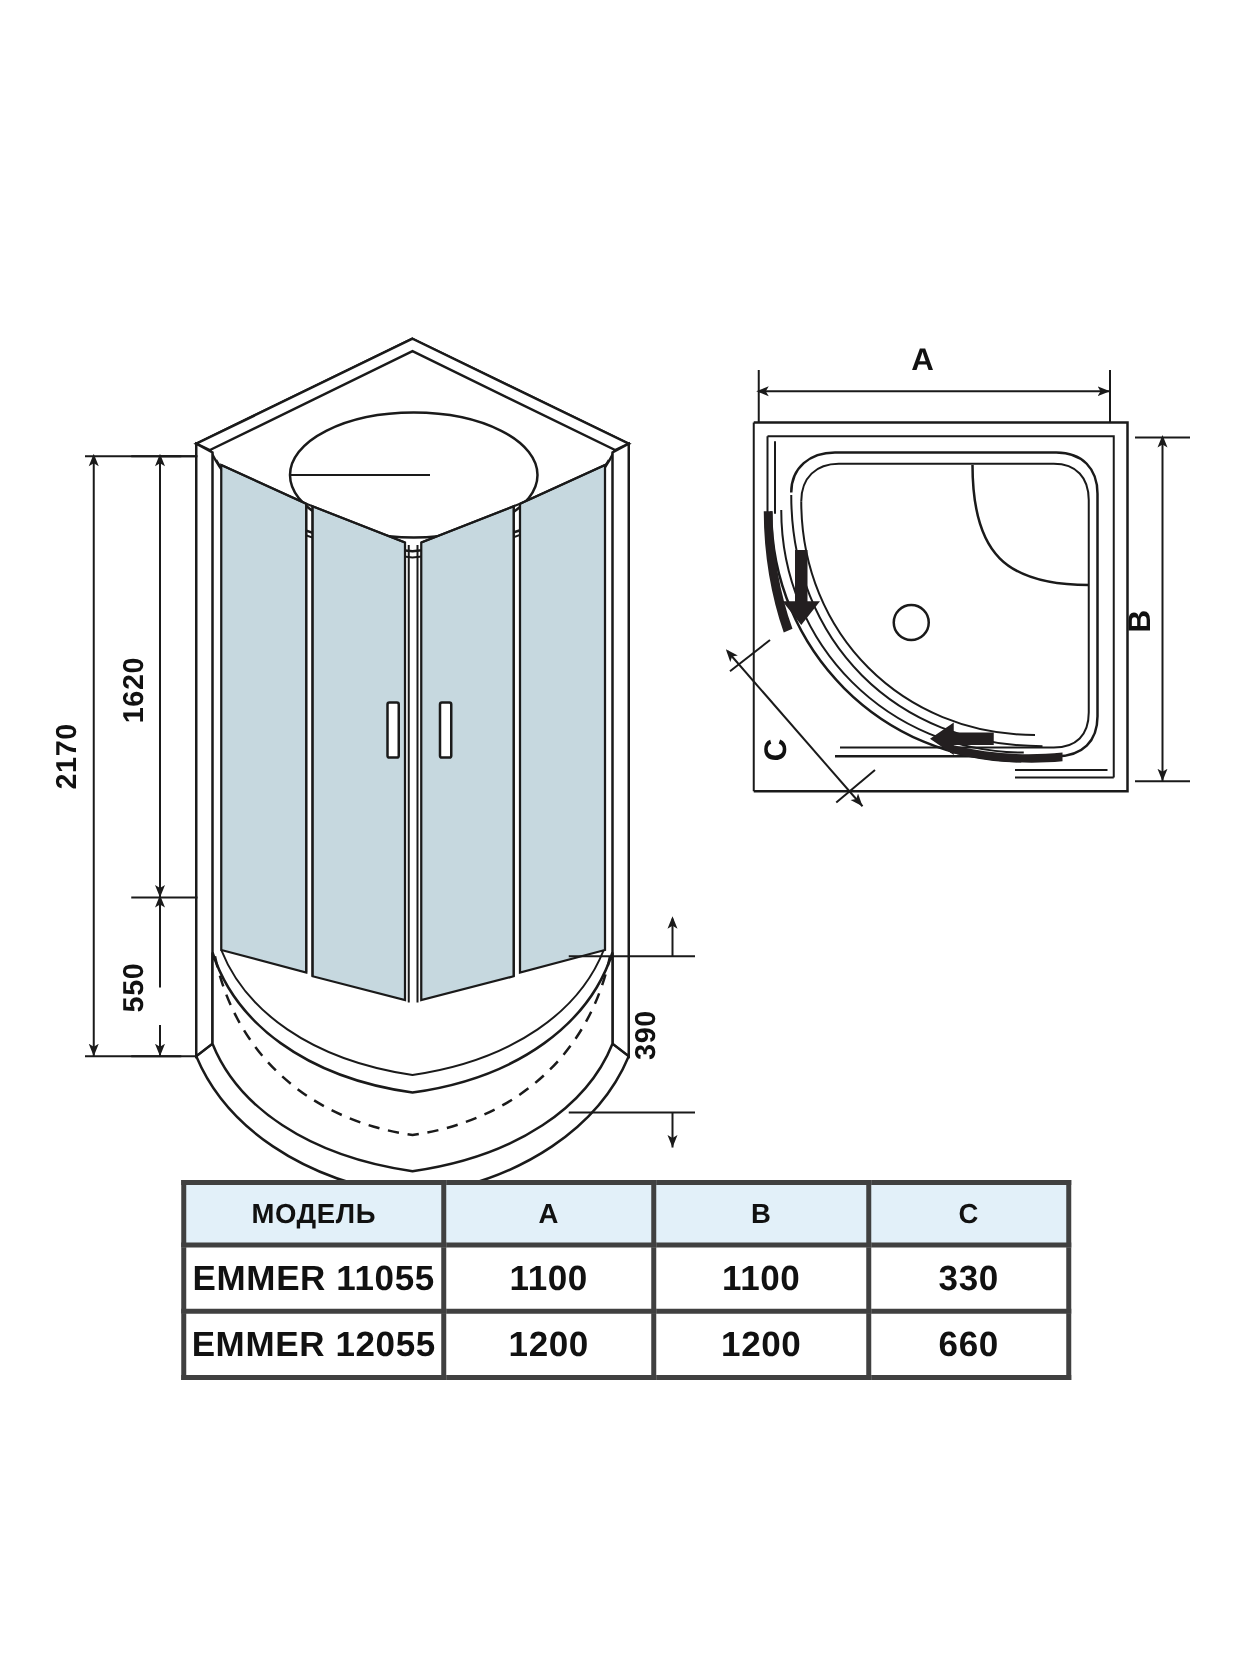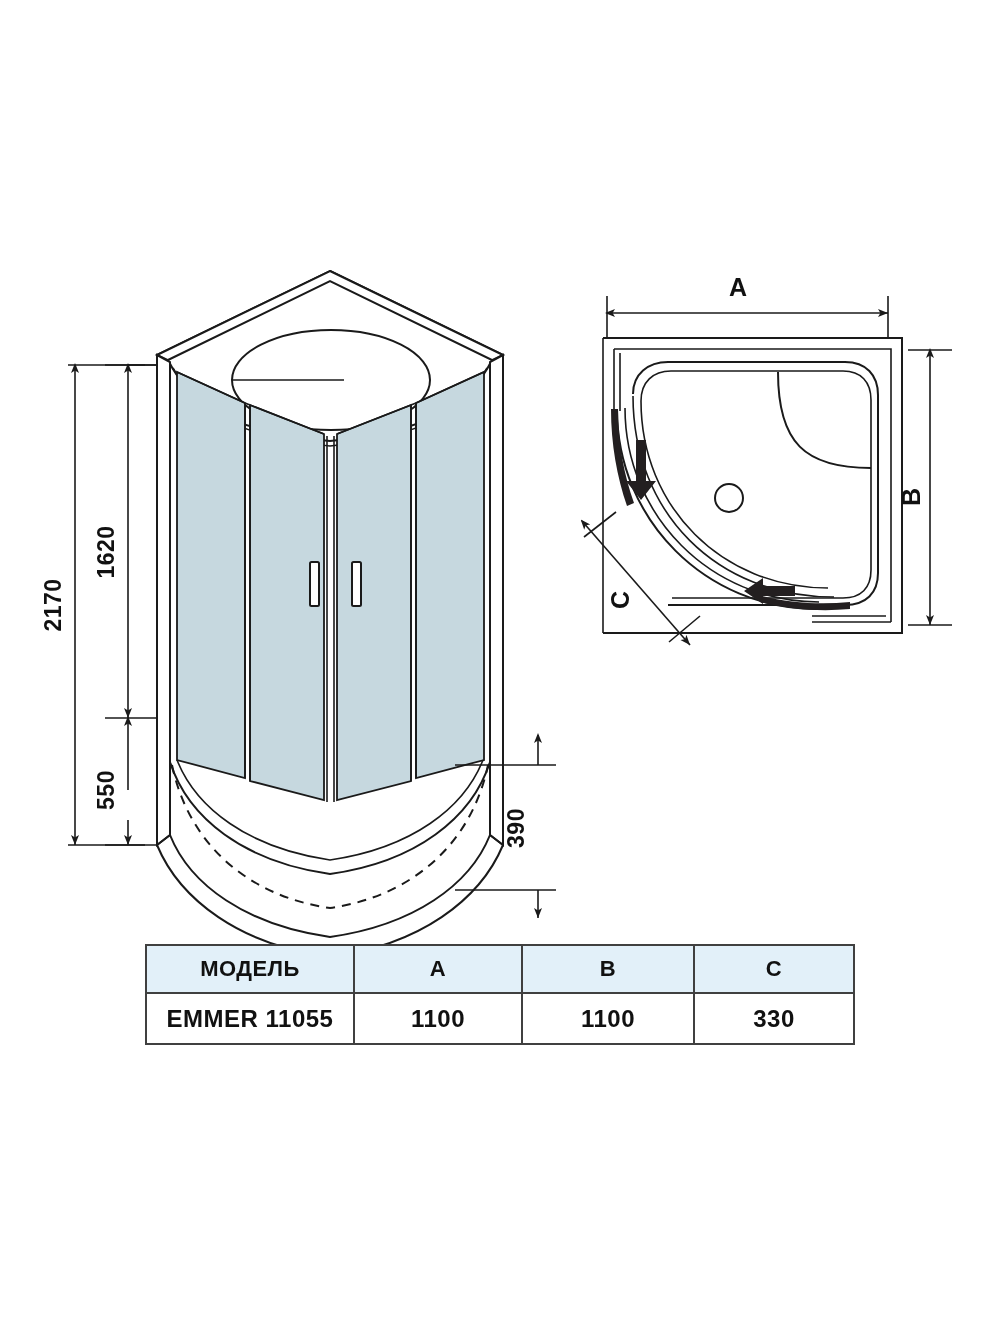--- a/index.html
+++ b/index.html
@@ -56,35 +56,35 @@
     left: 145px;
     top: 944px;
     width: 708px;
   }
   table.spec {
     border-collapse: collapse;
     width: 708px;
     table-layout: fixed;
   }
   table.spec th, table.spec td {
-    border: 2px solid #404040;
+    border: 4px solid #404040;
     text-align: center;
     font-family: "Liberation Sans", sans-serif;
     font-weight: bold;
     color: #111111;
   }
   table.spec th {
     background: #e2f0f9;
     font-size: 22px;
     height: 44px;
     letter-spacing: 0.5px;
   }
   table.spec td {
     background: #ffffff;
-    font-size: 24px;
+    font-size: 28px;
     height: 47px;
     letter-spacing: 0.5px;
     margin-left: 32px;
   }
   table.spec col.c-model { width: 208px; }
   table.spec col.c-a     { width: 168px; }
   table.spec col.c-b     { width: 172px; }
   table.spec col.c-c     { width: 160px; }
 </style>
 </head>
@@ -339,17 +339,23 @@
           <th>C</th>
         </tr>
       </thead>
       <tbody>
         <tr>
           <td>EMMER 11055</td>
           <td>1100</td>
           <td>1100</td>
           <td>330</td>
         </tr>
+        <tr>
+          <td>EMMER 12055</td>
+          <td>1200</td>
+          <td>1200</td>
+          <td>660</td>
+        </tr>
       </tbody>
     </table>
   </div>
 
 </div>
 
 </body></html>

